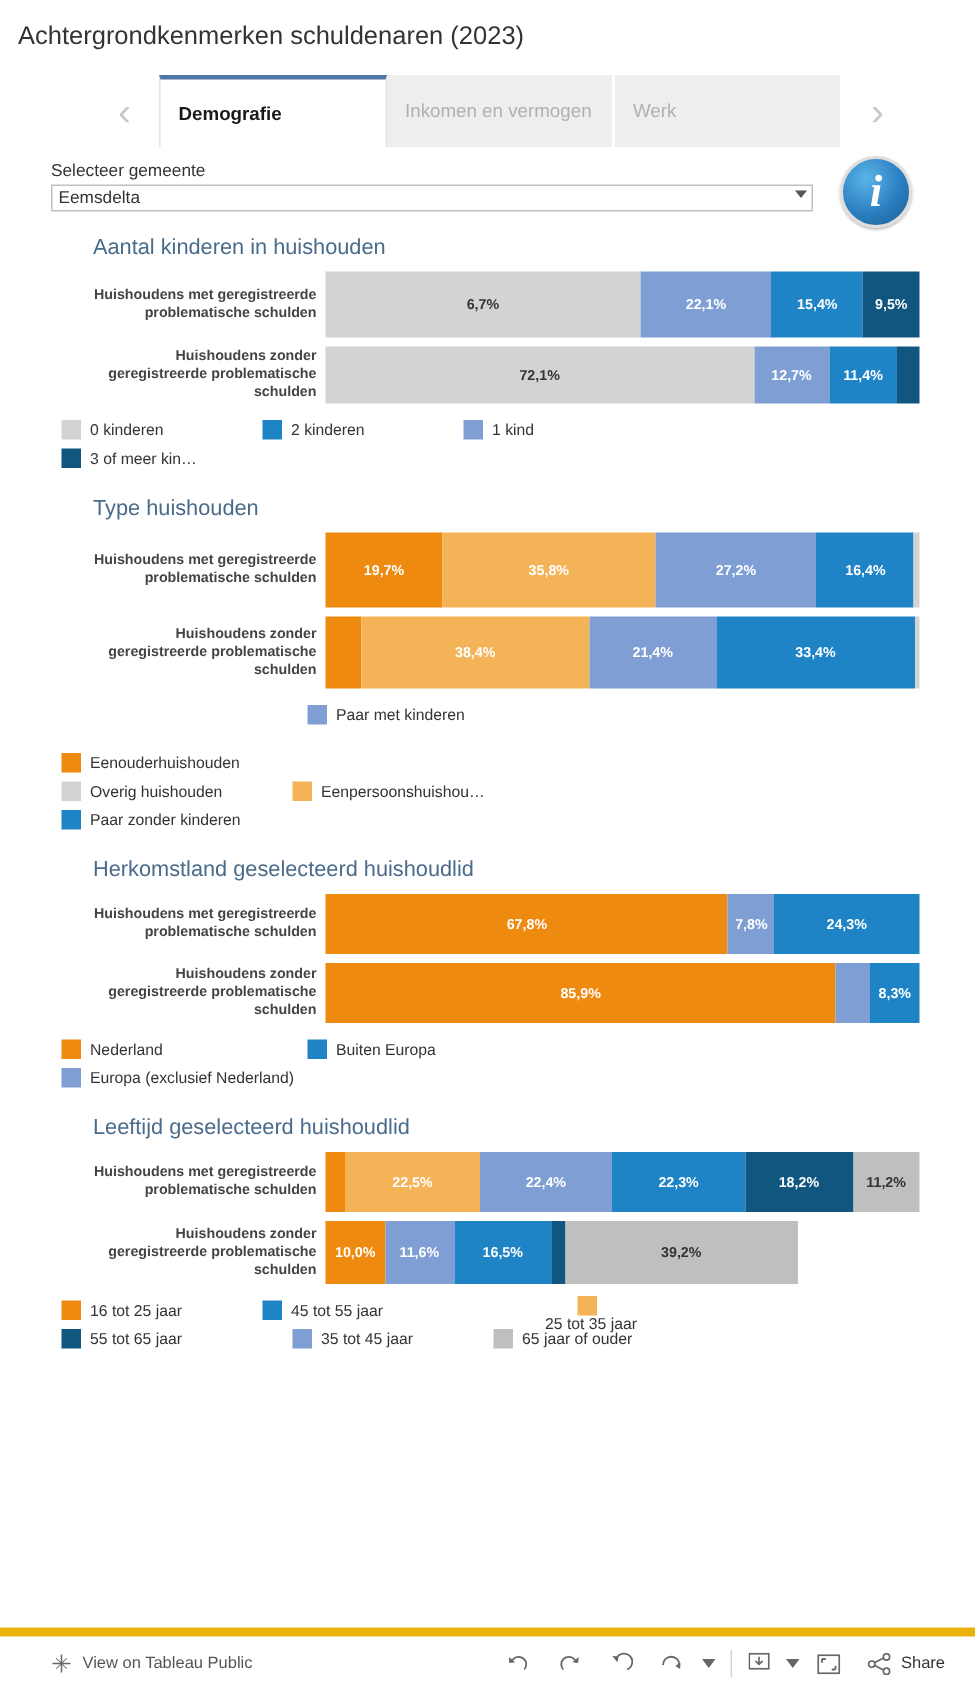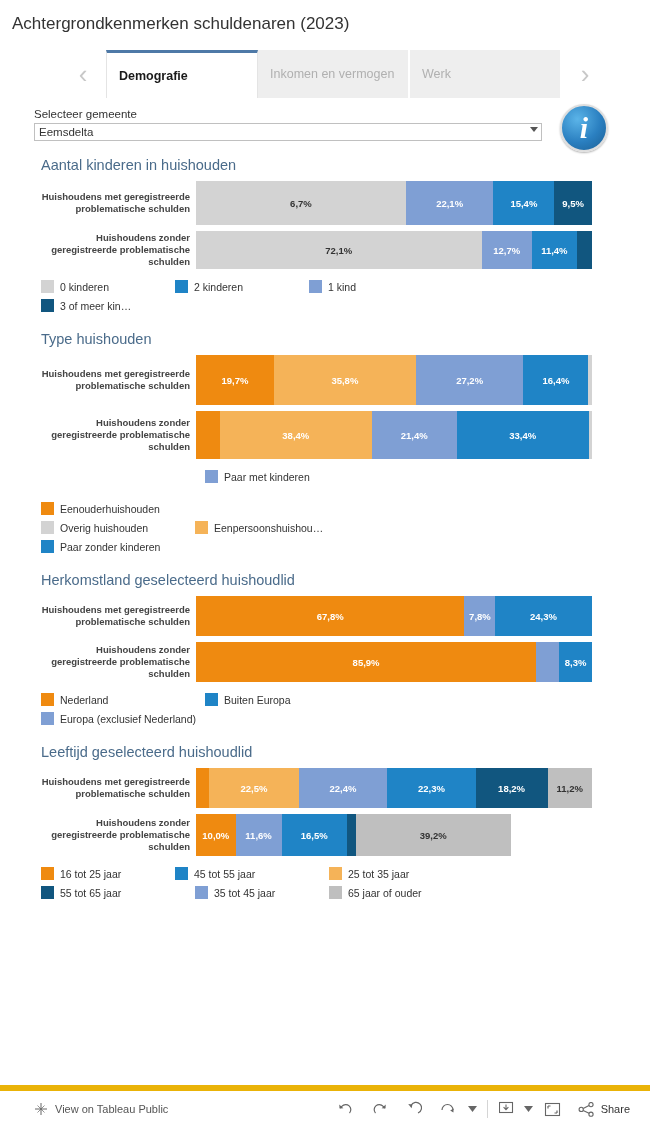--- a/index.html
+++ b/index.html
@@ -85,21 +85,21 @@
     box-shadow:0 1px 2px rgba(0,0,0,.3);
     color:#ffffff;
     font-family:"Liberation Serif", serif;
     font-style:italic;
     font-weight:bold;
     font-size:30px;
     display:flex;align-items:center;justify-content:center;
     box-sizing:border-box;
   }
   
-  .section{padding-left:41px;}
+  .section{padding-left:62px;}
   .section-title{
     font-size:14.5px;color:#4a6b8a;
     margin:16px 0 8px 0;
   }
   .rowblock{margin-bottom:6px;font-weight:bold;}
   .barrow{display:flex;align-items:stretch;}
   .rowlabel{
     width:155px;
     text-align:right;
     font-size:9.5px;
@@ -370,21 +370,21 @@
 
 <div class="legend cols2">
   <div class="litem" style="width:130px;">
     <span class="swatch" style="background:#ef8a10;"></span>
     <span>16 tot 25 jaar</span>
   </div>
   <div class="litem" style="width:150px;">
     <span class="swatch" style="background:#1f84c6;"></span>
     <span>45 tot 55 jaar</span>
   </div>
-  <div class="litem" style="width:130px;">
+  <div class="litem" style="width:130px;flex-direction:column;">
     <span class="swatch" style="background:#f5b358;"></span>
     <span>25 tot 35 jaar</span>
   </div>
   <div class="litem" style="width:150px;">
     <span class="swatch" style="background:#11567f;"></span>
     <span>55 tot 65 jaar</span>
   </div>
   <div class="litem" style="width:130px;">
     <span class="swatch" style="background:#7f9fd4;"></span>
     <span>35 tot 45 jaar</span>

